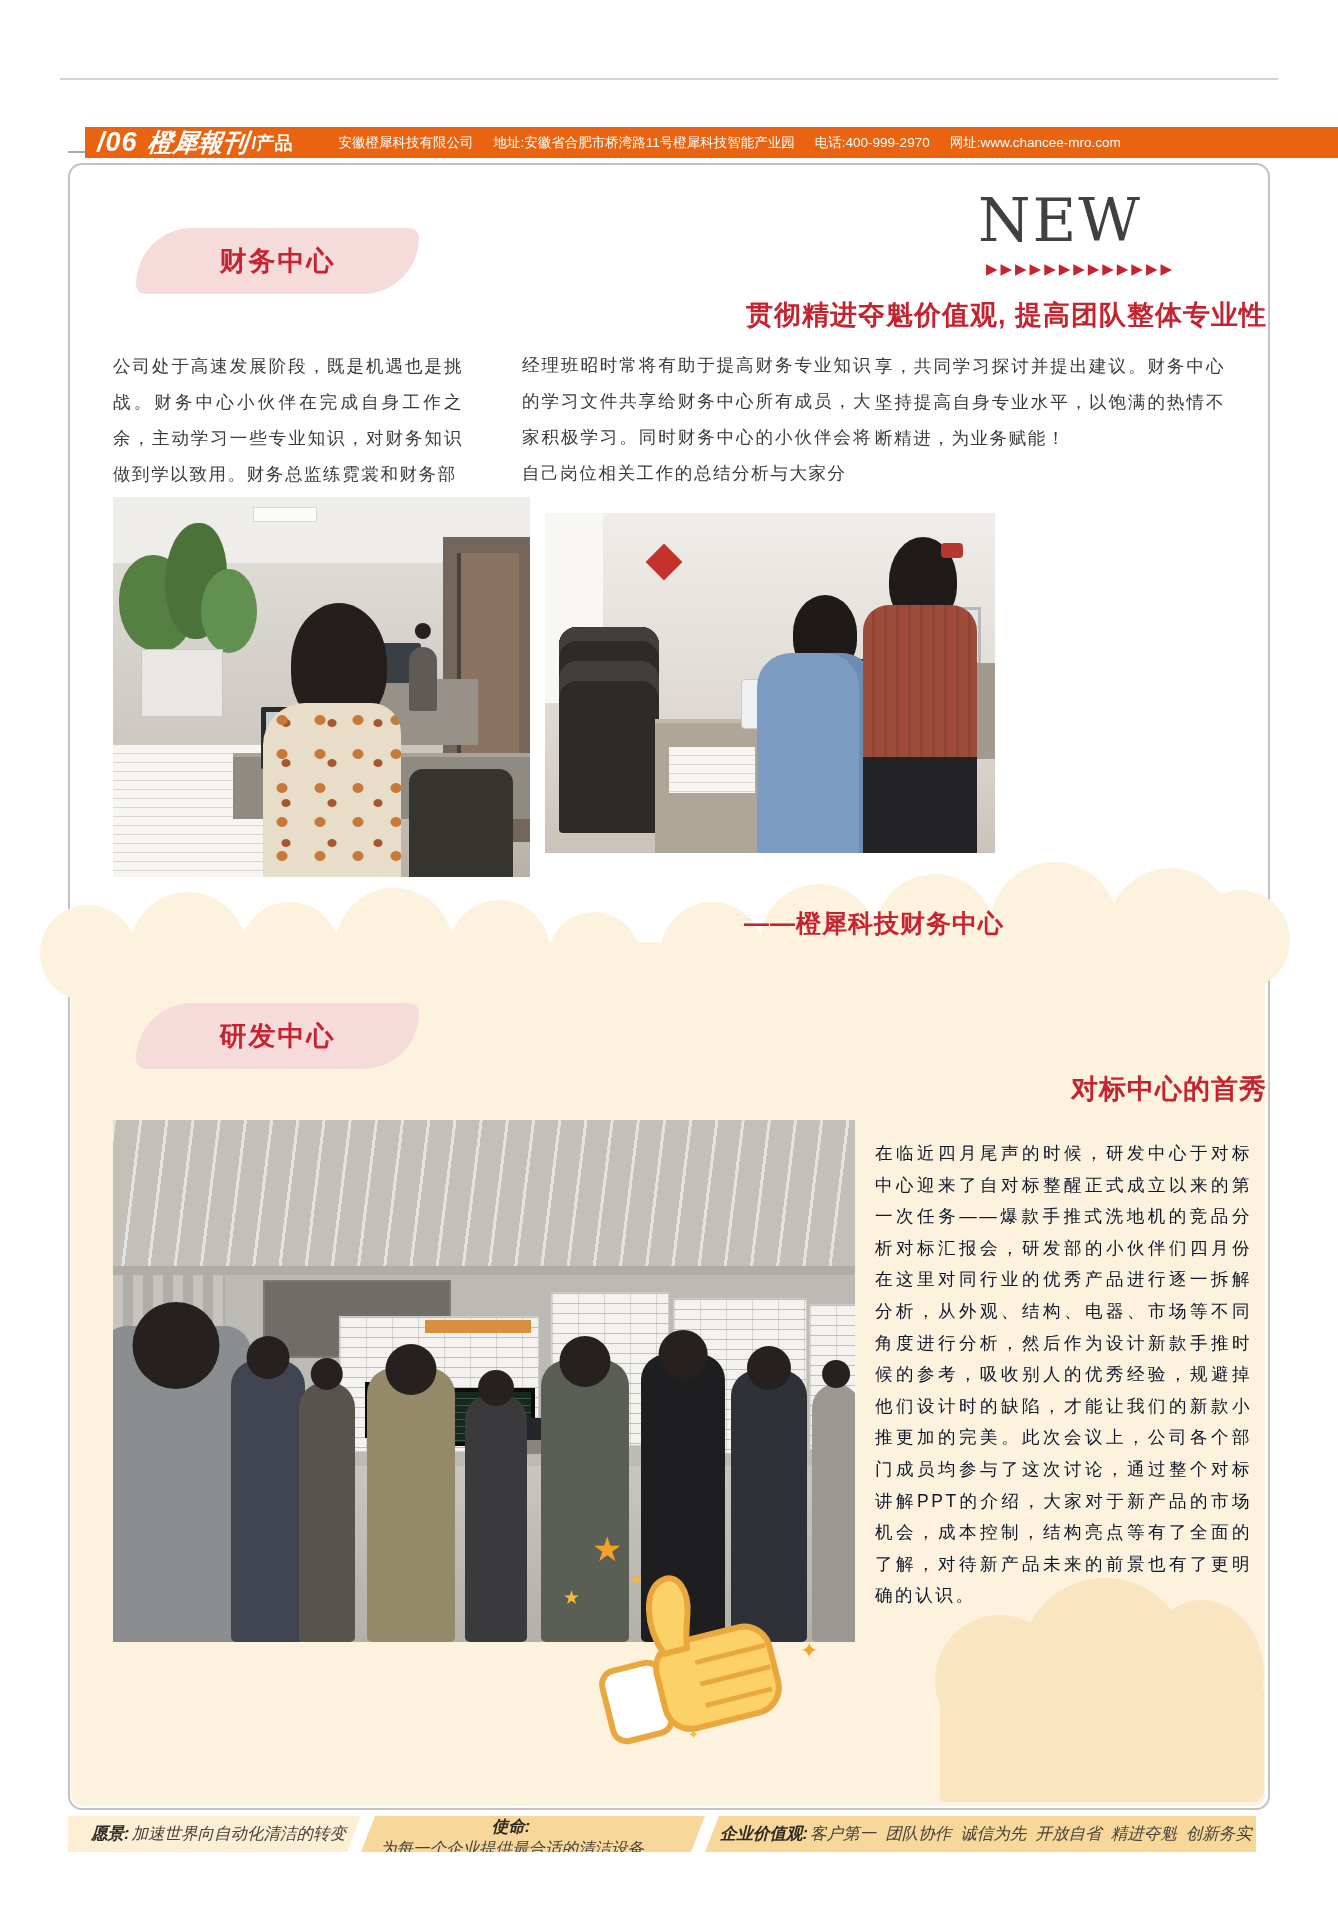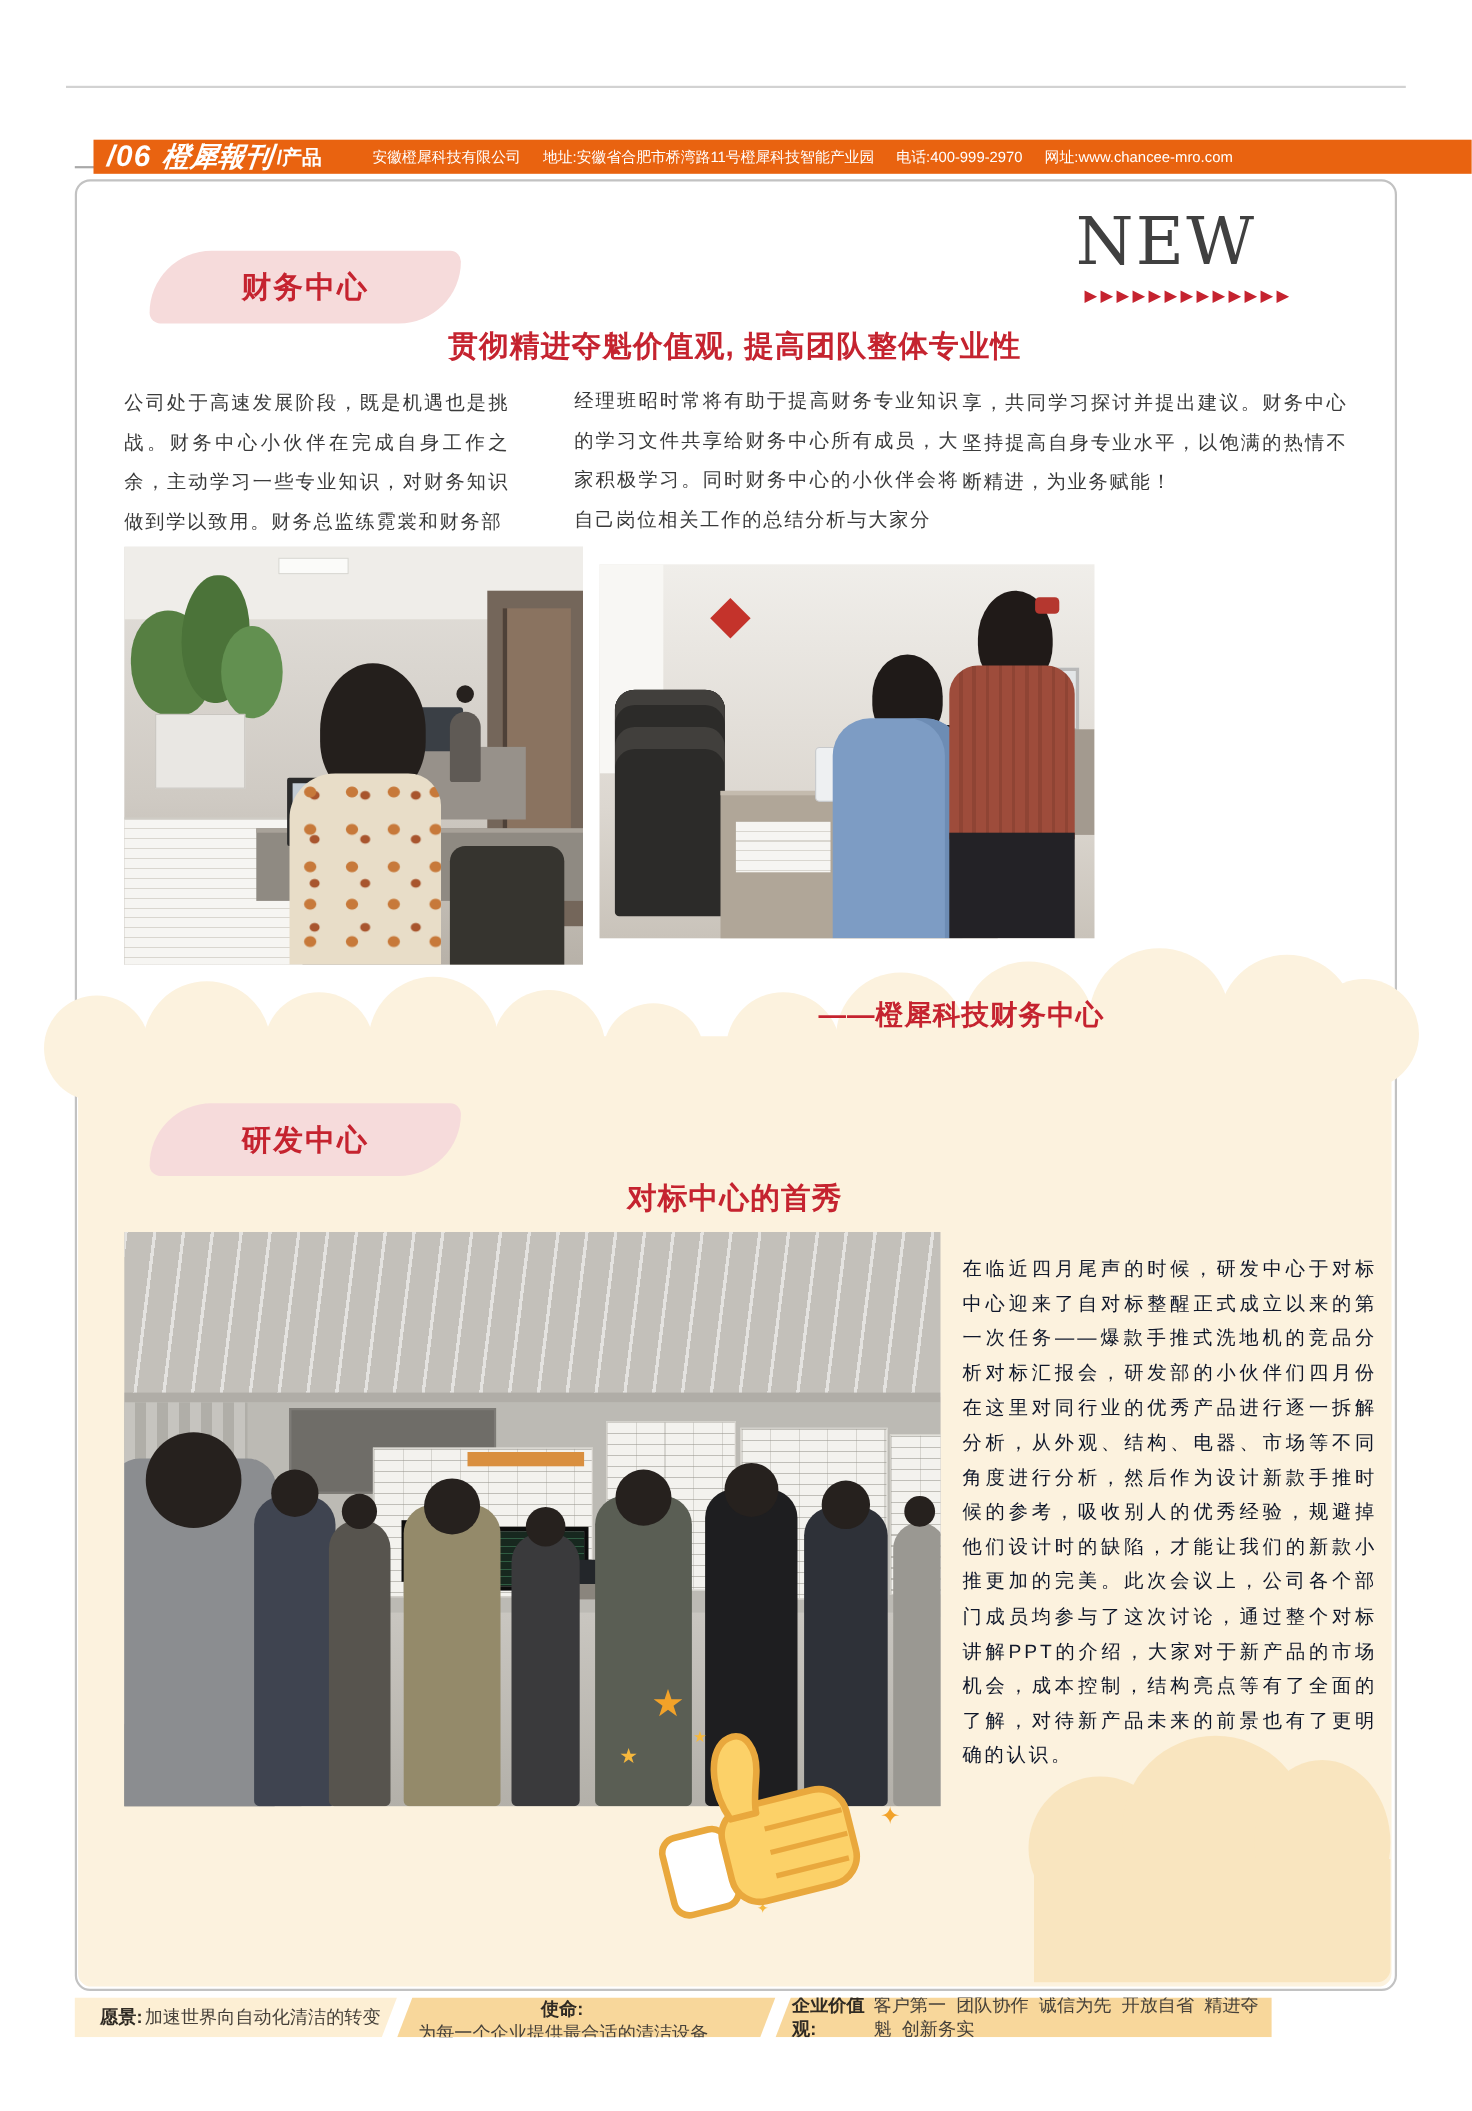--- a/index.html
+++ b/index.html
@@ -23,21 +23,21 @@
   .bump{border-radius:50%;background:#fcf2de;}
   .cloud2{border-radius:50%;background:#f9e5bf;}
   .cloud2r{background:#f9e5bf;border-radius:0 0 12px 0;}
 
   
   .badge{width:283px;height:66px;background:#f6dbdb;border-radius:58px 10px 58px 10px;
          display:flex;align-items:center;justify-content:center;
          color:#c5232f;font-size:27px;font-weight:bold;letter-spacing:2px;z-index:3;}
   .new{left:978px;top:188px;color:#404040;font-family:"DejaVu Serif",serif;font-size:60px;line-height:64px;letter-spacing:2px;}
   .arrows{left:986px;top:260px;color:#c5232f;font-size:15px;letter-spacing:3px;white-space:nowrap;}
-  .headline{left:69px;width:1198px;text-align:center;color:#c5232f;font-size:27px;font-weight:bold;letter-spacing:1px;z-index:3;}
+  .headline{left:69px;width:1198px;text-align:right;color:#c5232f;font-size:27px;font-weight:bold;letter-spacing:1px;z-index:3;}
 
   
   .col{top:348px;width:350px;font-size:17.5px;line-height:36px;letter-spacing:1.6px;color:#3a3a3a;text-align:justify;}
   .rnd-body{left:875px;top:1138px;width:377px;font-size:17.5px;line-height:31.6px;letter-spacing:2.6px;color:#0f172a;text-align:justify;z-index:3;}
   .quote{left:540px;top:886px;width:464px;text-align:right;color:#c5232f;font-weight:bold;z-index:3;}
   .quote .q1{font-size:25px;line-height:32px;letter-spacing:1px;}
   .quote .q2{font-size:25px;line-height:32px;margin-top:21px;letter-spacing:1px;}
 
   
   .photo{overflow:hidden;z-index:2;background:#d8d4ce;}
@@ -46,21 +46,21 @@
   .person::before{content:'';position:absolute;top:-24px;left:50%;transform:translateX(-50%);
                   width:58%;padding-top:58%;border-radius:50%;background:#26211e;}
   .paperlines{background:repeating-linear-gradient(180deg,#f6f5f2 0 8px,#d9d6cf 8px 9px);}
   .boardlines{background:#f3f2ee;background-image:repeating-linear-gradient(180deg,rgba(150,148,140,.55) 0 1px,transparent 1px 10px),repeating-linear-gradient(90deg,rgba(160,158,150,.35) 0 1px,transparent 1px 26px);border:1px solid #cfcdc6;}
 
   
   .thumb-wrap{left:575px;top:1545px;width:250px;height:200px;transform:rotate(-14deg);z-index:4;}
   .star{position:absolute;color:#f2a229;z-index:4;line-height:1;}
 
   
-  .footer{left:68px;top:1816px;width:1088px;height:36px;overflow:hidden;z-index:5;}
+  .footer{left:68px;top:1816px;width:1188px;height:36px;overflow:hidden;z-index:5;font-style:italic;}
   .fseg{position:absolute;top:0;height:36px;transform:skewX(-21deg);}
   .ftext{position:absolute;top:0;height:36px;display:flex;align-items:center;font-size:16.5px;color:#46413a;z-index:6;white-space:pre-wrap;}
   .ftext b{color:#2f2a23;margin-right:2px;}
 </style>
 </head>
 <body>
 
 <div class="abs rule-a"></div>
 <div class="abs rule-b"></div>
 

